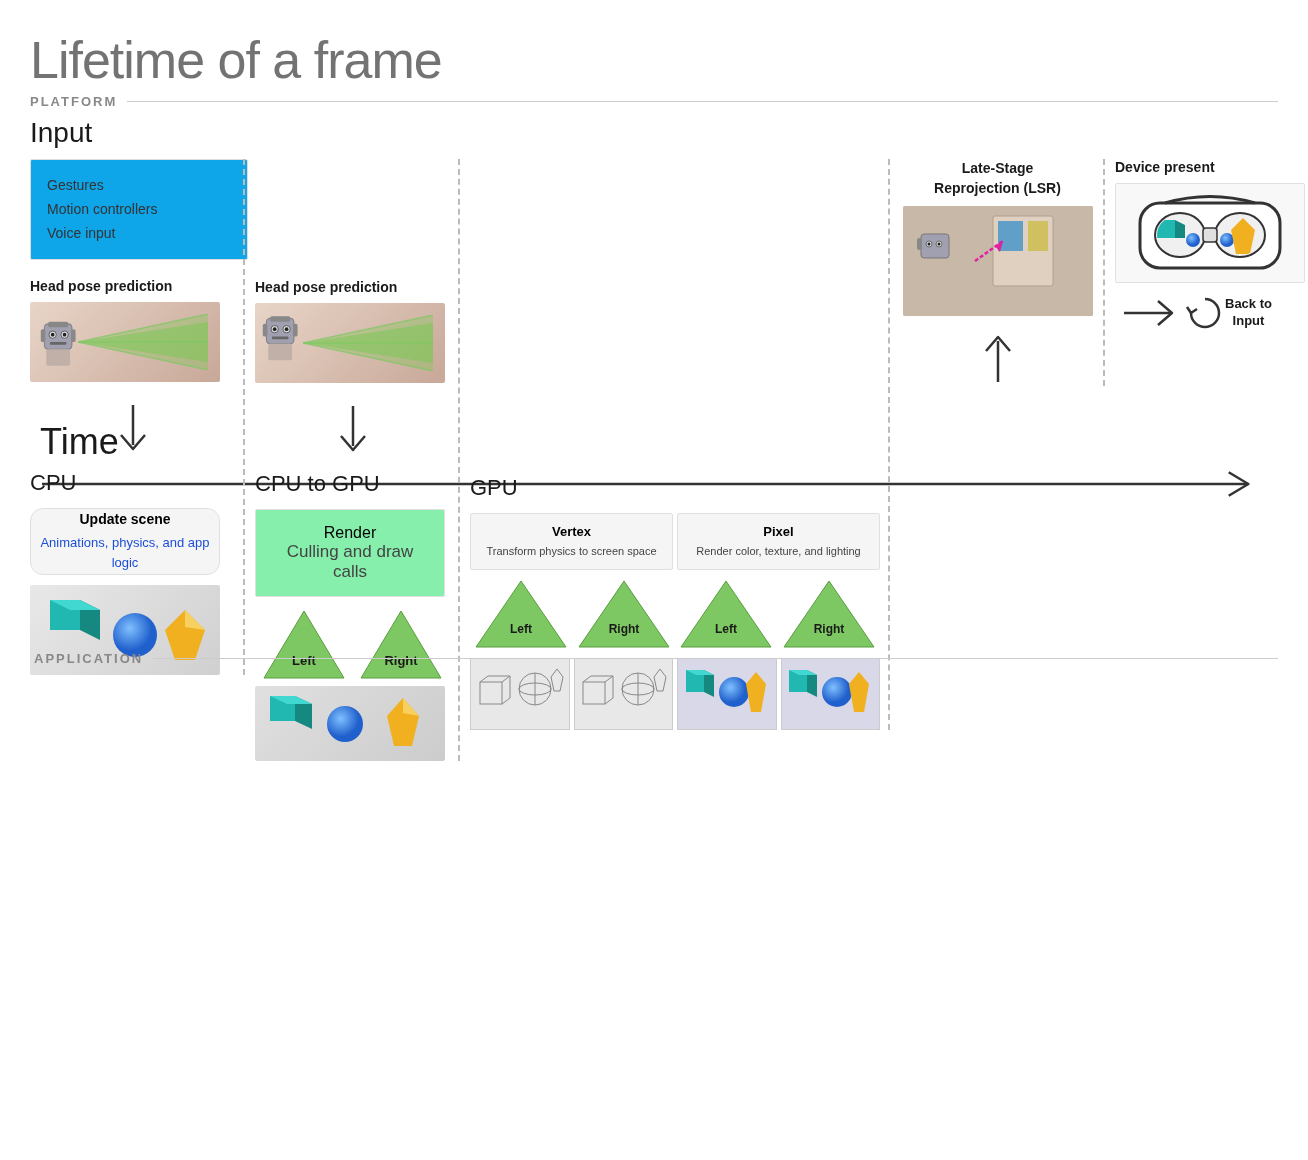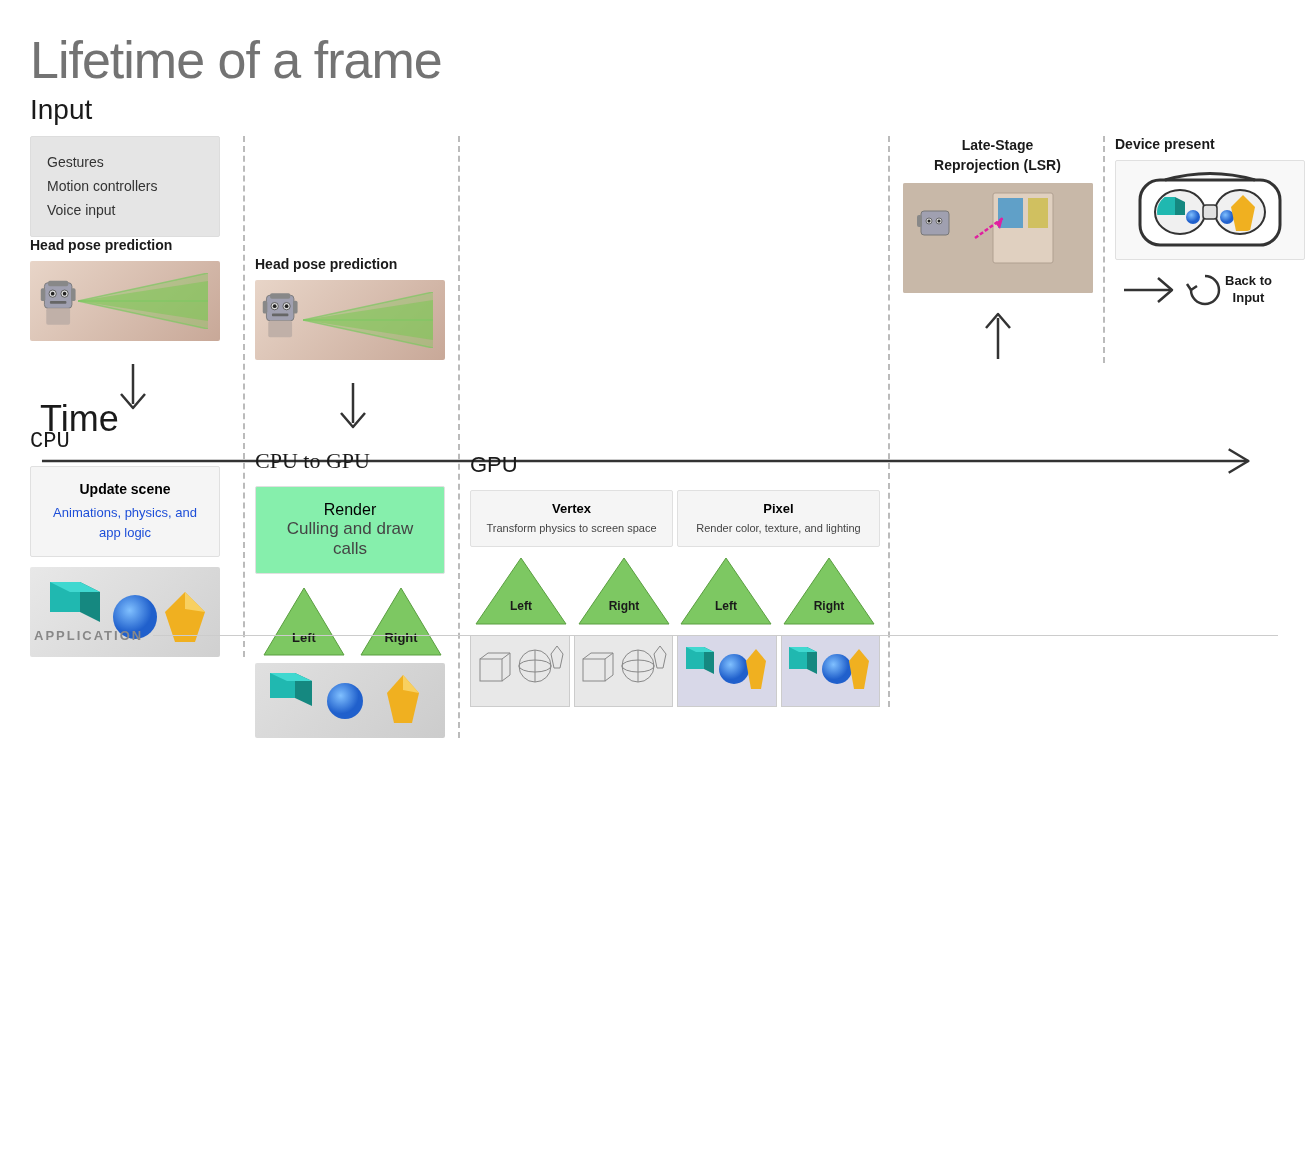--- a/index.html
+++ b/index.html
@@ -39,28 +39,29 @@
     }
     .section-label::after {
       content: '';
       flex: 1;
       height: 1px;
       background: #ccc;
     }
 
     
     .input-box {
-      background: #e5e5e5;
+      background: #0ea5e9;
       border: 1px solid #ddd;
       border-radius: 2px;
       padding: 14px 16px;
       font-size: 14px;
       color: #333;
       line-height: 1.7;
-      width: 190px;
+      margin-bottom: 18px;
+      width: 218px;
     }
 
     
     .head-pose-label {
       font-size: 14px;
       font-weight: 700;
       color: #1a1a1a;
       margin-bottom: 8px;
     }
 
@@ -93,22 +94,22 @@
     }
     .arrow-down svg {
       width: 40px;
       height: 55px;
     }
 
     
     .update-scene-card {
       background: #f5f5f5;
       border: 1px solid #e0e0e0;
-      border-radius: 2px;
-      padding: 14px;
+      border-radius: 13px;
+      padding: 2px;
       margin-bottom: 10px;
       width: 190px;
       text-align: center;
     }
     .update-scene-card .card-title {
       font-weight: 700;
       font-size: 14px;
       margin-bottom: 6px;
     }
     .update-scene-card .card-desc {
@@ -203,20 +204,21 @@
       border-right: 2px dashed #bbb;
     }
   </style>
 </head>
 <body>
 
 <div class="page">
 
   <h1 class="main-title">Lifetime of a frame</h1>
 
+  <div class="section-label">PLATFORM</div>
 
   <div style="font-size:28px;font-weight:300;color:#1a1a1a;margin-bottom:10px;">Input</div>
 
   <div style="display:flex;gap:0;position:relative;align-items:flex-start;">
 
     <div style="width:215px;position:relative;padding-right:10px;flex-shrink:0;">
 
       <div class="input-box">
         <div>Gestures</div>
         <div>Motion controllers</div>
@@ -248,21 +250,21 @@
         </svg>
       </div>
 
       <div class="arrow-down">
         <svg viewBox="0 0 40 55" width="40" height="55">
           <line x1="20" y1="2" x2="20" y2="42" stroke="#333" stroke-width="2.5"></line>
           <polyline points="8,32 20,46 32,32" fill="none" stroke="#333" stroke-width="2.5" stroke-linejoin="round"></polyline>
         </svg>
       </div>
 
-      <div style="font-size:22px;font-weight:300;color:#1a1a1a;margin-bottom:12px;font-family:Liberation Mono, monospace;">CPU</div>
+      <div style="font-size:22px;font-weight:300;color:#1a1a1a;margin-bottom:12px;">CPU</div>
 
       <div class="update-scene-card">
         <div class="card-title">Update scene</div>
         <div class="card-desc">Animations, physics, and app logic</div>
       </div>
 
       <div class="objects-preview">
         <svg width="190" height="90" viewBox="0 0 190 90">
 
           <g transform="translate(20,15)">
@@ -318,21 +320,21 @@
         </svg>
       </div>
 
       <div class="arrow-down">
         <svg viewBox="0 0 40 55" width="40" height="55">
           <line x1="20" y1="2" x2="20" y2="42" stroke="#333" stroke-width="2.5"></line>
           <polyline points="8,32 20,46 32,32" fill="none" stroke="#333" stroke-width="2.5" stroke-linejoin="round"></polyline>
         </svg>
       </div>
 
-      <div style="font-size:22px;font-weight:300;color:#1a1a1a;margin-bottom:12px;font-family:Liberation Serif, serif;">CPU to GPU</div>
+      <div style="font-size:22px;font-weight:300;color:#1a1a1a;margin-bottom:12px;">CPU to GPU</div>
 
       <div class="render-card">
         <div class="card-title">Render</div>
         <div class="card-desc" style="font-size:17px;color:#444;">Culling and draw calls</div>
       </div>
 
       <div style="display:flex;gap:0;margin-top:8px;">
         <div style="flex:1;text-align:center;">
           <svg width="88" height="75" viewBox="0 0 88 75">
             <polygon points="44,4 84,71 4,71" fill="#7dc862" stroke="#5a9e40" stroke-width="1"></polygon>

